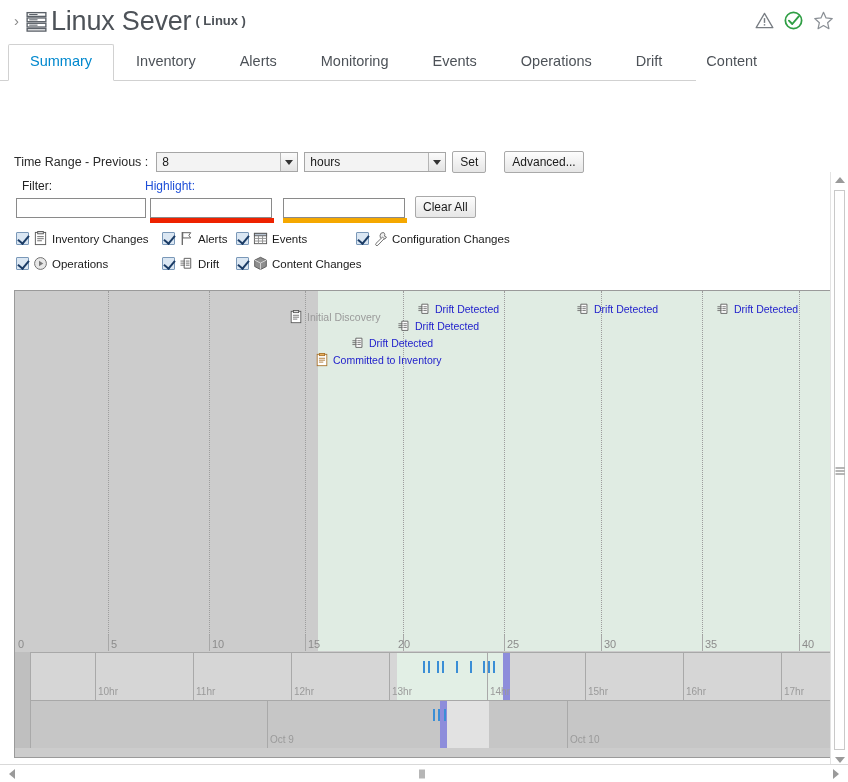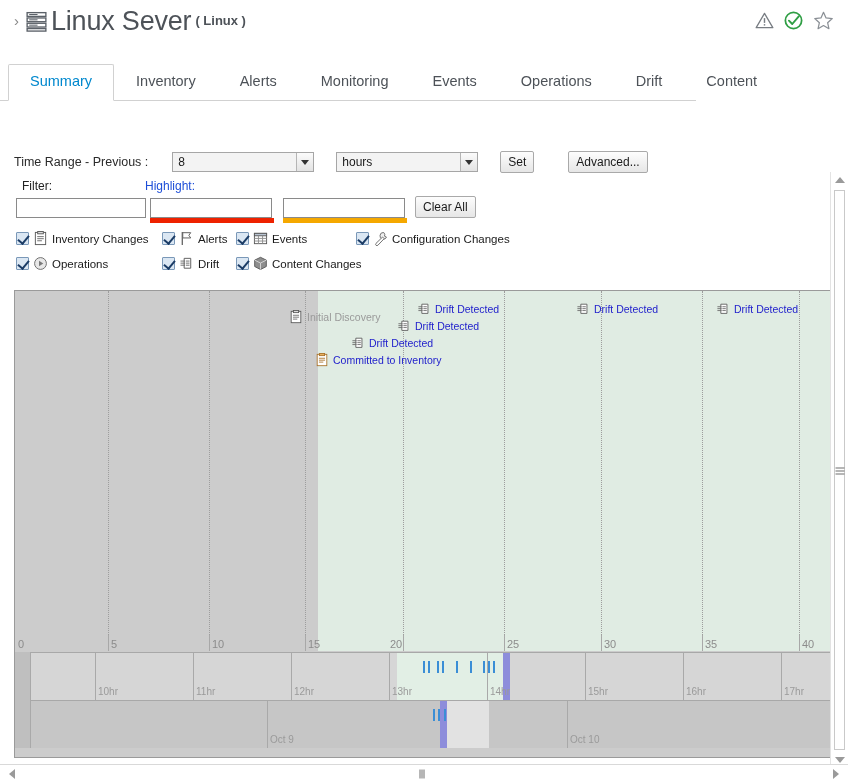--- a/index.html
+++ b/index.html
@@ -37,21 +37,21 @@
     line-height:30px;
   }
   .hdr-icons {
     position:absolute; right:14px; top:10px;
     display:flex; align-items:center; gap:9px;
   }
   .hdr-icons svg { display:block; }
 
   
   .tabs {
-    position:absolute; left:0; top:64px; width:696px; height:37px;
+    position:absolute; left:0; top:44px; width:696px; height:37px;
     border-bottom:1px solid #d1d1d1;
   }
   .tabs-inner { position:relative; height:37px; padding-left:8px; display:flex; }
   .tab {
     font-size:14.5px; color:#4d5258; padding:9px 22px 0 22px;
     height:37px; cursor:pointer; white-space:nowrap;
   }
   .tab.active {
     color:#0088ce;
     background:#fff;
@@ -76,21 +76,21 @@
   .subtab.active:after {
     content:""; position:absolute; left:10px; right:10px; bottom:0;
     height:3px; background:#0088ce;
   }
 
   
   .controls { position:absolute; left:0; top:118px; width:848px; }
 
   .row-time {
     position:absolute; left:14px; top:33px;
-    display:flex; align-items:center; gap:16px;
+    display:flex; align-items:center; gap:0;
     font-size:12.5px; color:#333;
   }
   .lbl-time { margin-right:8px; color:#2b2b2b; font-size:12.5px; }
 
   .sel {
     position:relative; height:20px; border:1px solid #a6a6a6;
     background:#f3f3f3; font-size:12px; color:#222;
     display:flex; align-items:center;
   }
   .sel .selval { padding-left:5px; color:#1a1a1a; font-size:12px;}
@@ -550,21 +550,21 @@
         </div>
       <div class="tickrow" id="main-ticks">
           <div class="tick-lbl" style="left: 0px;">0</div>
           <div class="tick-line" style="left: 93px;"></div>
           <div class="tick-lbl" style="left: 93px;">5</div>
           <div class="tick-line" style="left: 194px;"></div>
           <div class="tick-lbl" style="left: 194px;">10</div>
           <div class="tick-line" style="left: 290px;"></div>
           <div class="tick-lbl" style="left: 290px;">15</div>
           <div class="tick-line" style="left: 388px;"></div>
-          <div class="tick-lbl" style="left: 372px;">20</div>
+          <div class="tick-lbl" style="left: 380px;">20</div>
           <div class="tick-line" style="left: 489px;"></div>
           <div class="tick-lbl" style="left: 489px;">25</div>
           <div class="tick-line" style="left: 586px;"></div>
           <div class="tick-lbl" style="left: 586px;">30</div>
           <div class="tick-line" style="left: 687px;"></div>
           <div class="tick-lbl" style="left: 687px;">35</div>
           <div class="tick-line" style="left: 784px;"></div>
           <div class="tick-lbl" style="left: 784px;">40</div>
         </div>
     </div>

